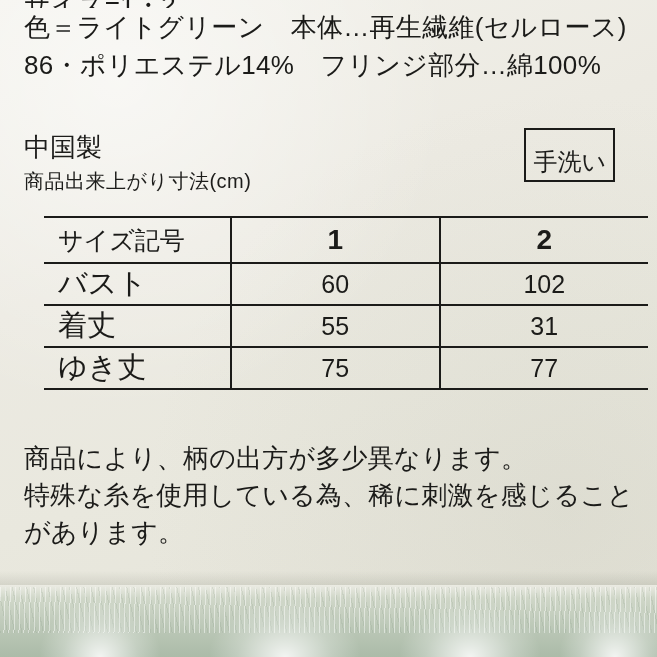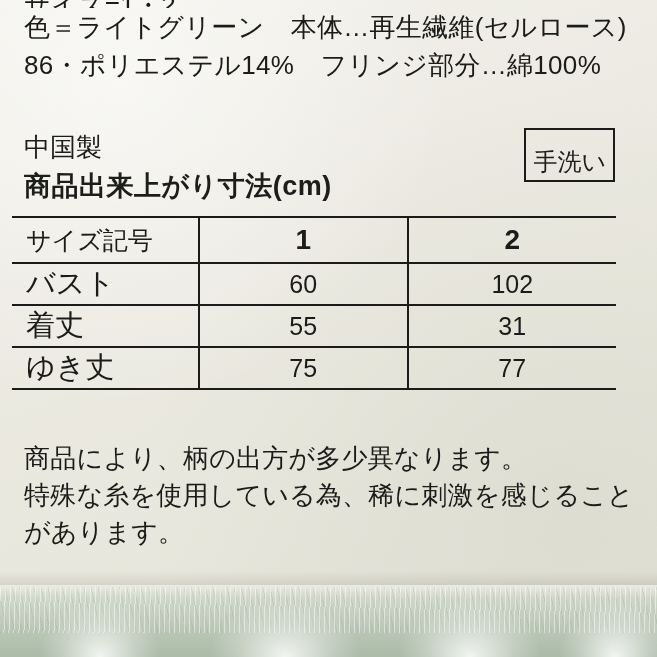--- a/index.html
+++ b/index.html
@@ -78,29 +78,29 @@
     padding: 17px 7px 3px 7px;
     font-size: 24px;
     line-height: 30px;
   }
 
   
   .table-heading {
     position: absolute;
     left: 24px;
     top: 168px;
-    font-size: 27px;
-    font-weight: bold;
+    font-size: 20px;
+    font-weight: normal;
     letter-spacing: 0.5px;
   }
 
   
   .size-table {
     position: absolute;
-    left: 12px;
+    left: 44px;
     top: 216px;
     width: 604px;
     border-collapse: collapse;
     table-layout: fixed;
   }
   .size-table td {
     border-top: 2px solid #1b1b19;
     border-bottom: 2px solid #1b1b19;
     height: 40px;
     padding: 0;

